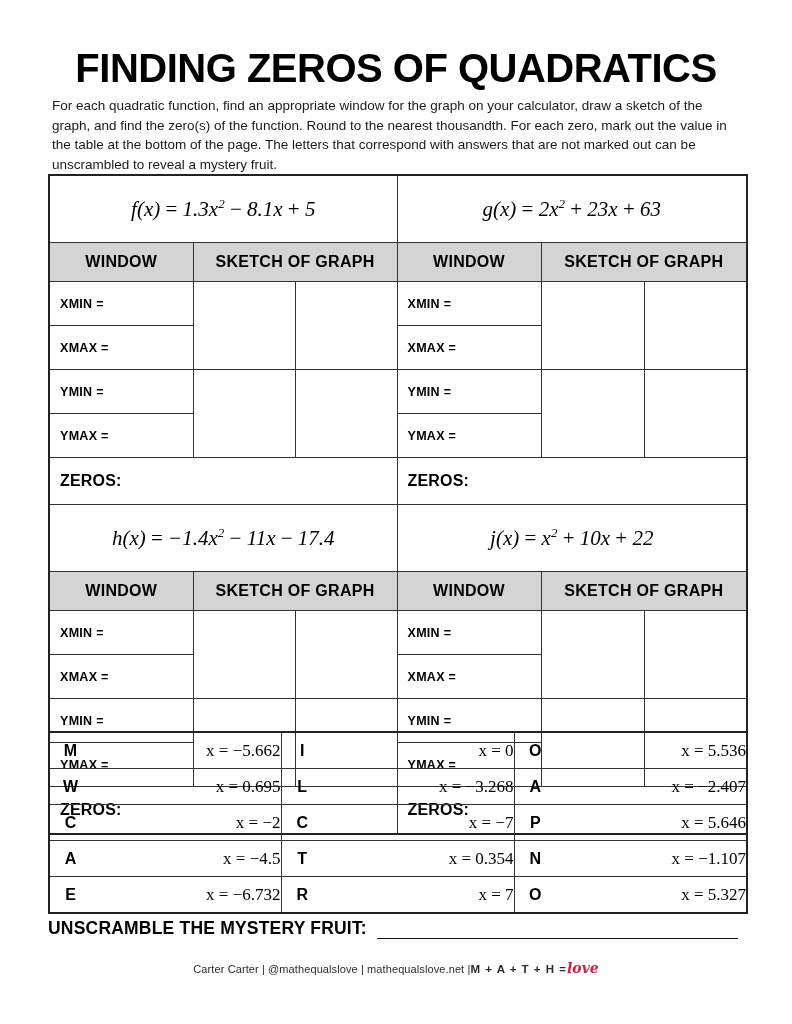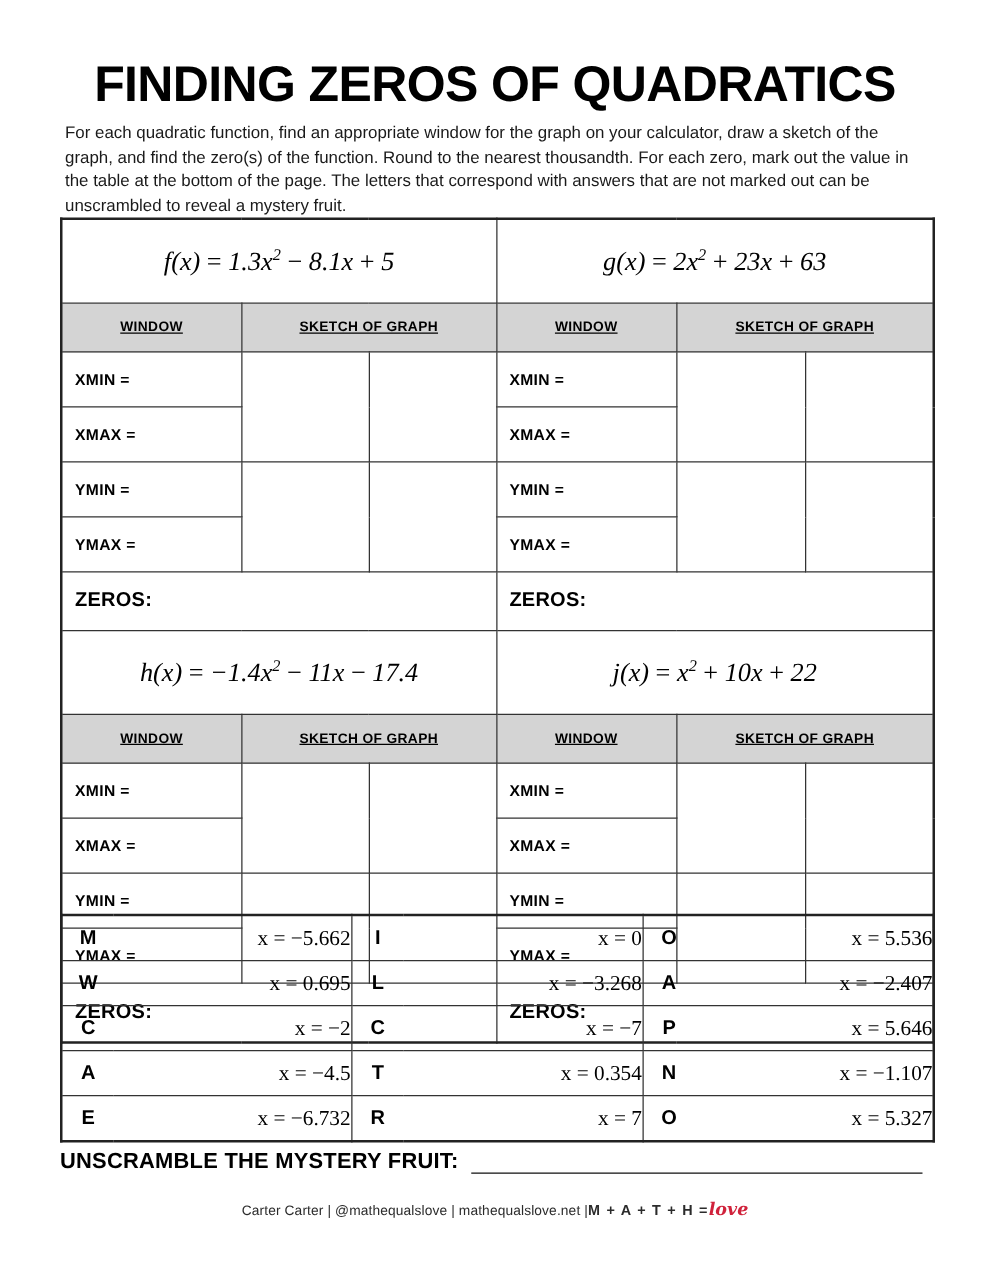--- a/index.html
+++ b/index.html
@@ -86,25 +86,24 @@
     font-size: 0.62em;
     vertical-align: super;
     font-style: italic;
   }
 
   .hdr-cell {
     background: #d4d4d4;
     height: 30px;
     text-align: center;
     font-weight: bold;
-    font-size: 11px;
+    font-size: 16px;
     letter-spacing: 0.3px;
     border-top: 1.5px solid #333 !important;
     border-bottom: 1.5px solid #333 !important;
-    text-decoration: underline;
   }
 
   .win-cell {
     height: 35px;
     padding-left: 10px !important;
     font-weight: bold;
     font-size: 12.5px;
     letter-spacing: 0.3px;
     border-left: none;
     border-right: 1.2px solid #333;

